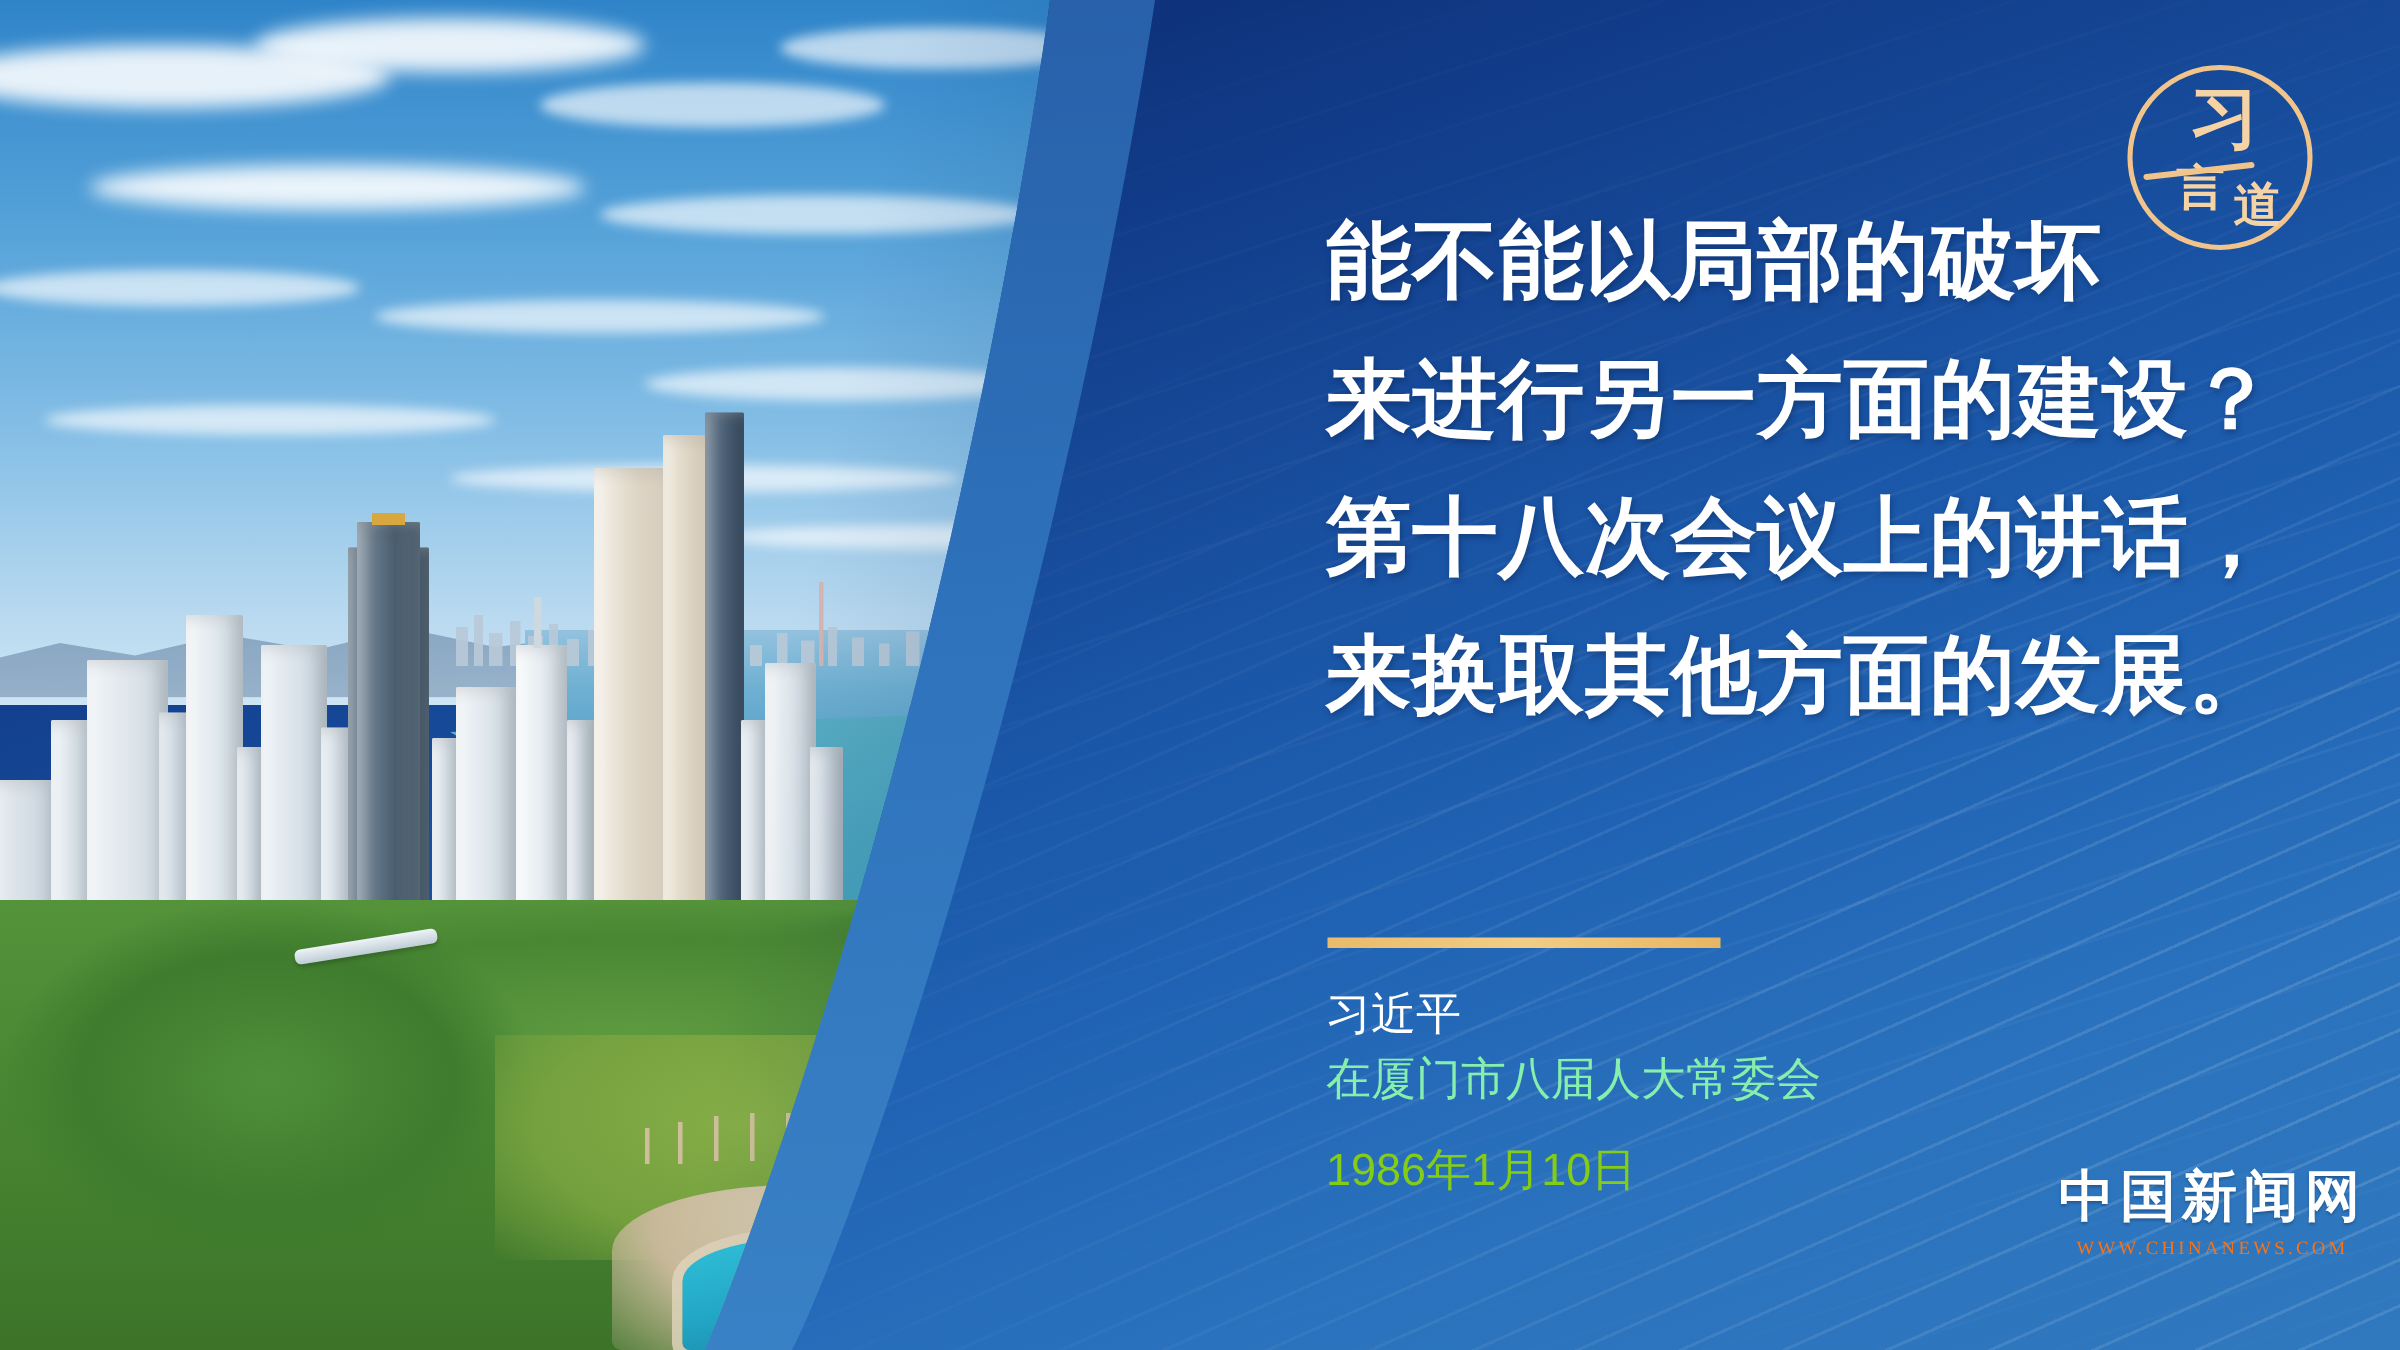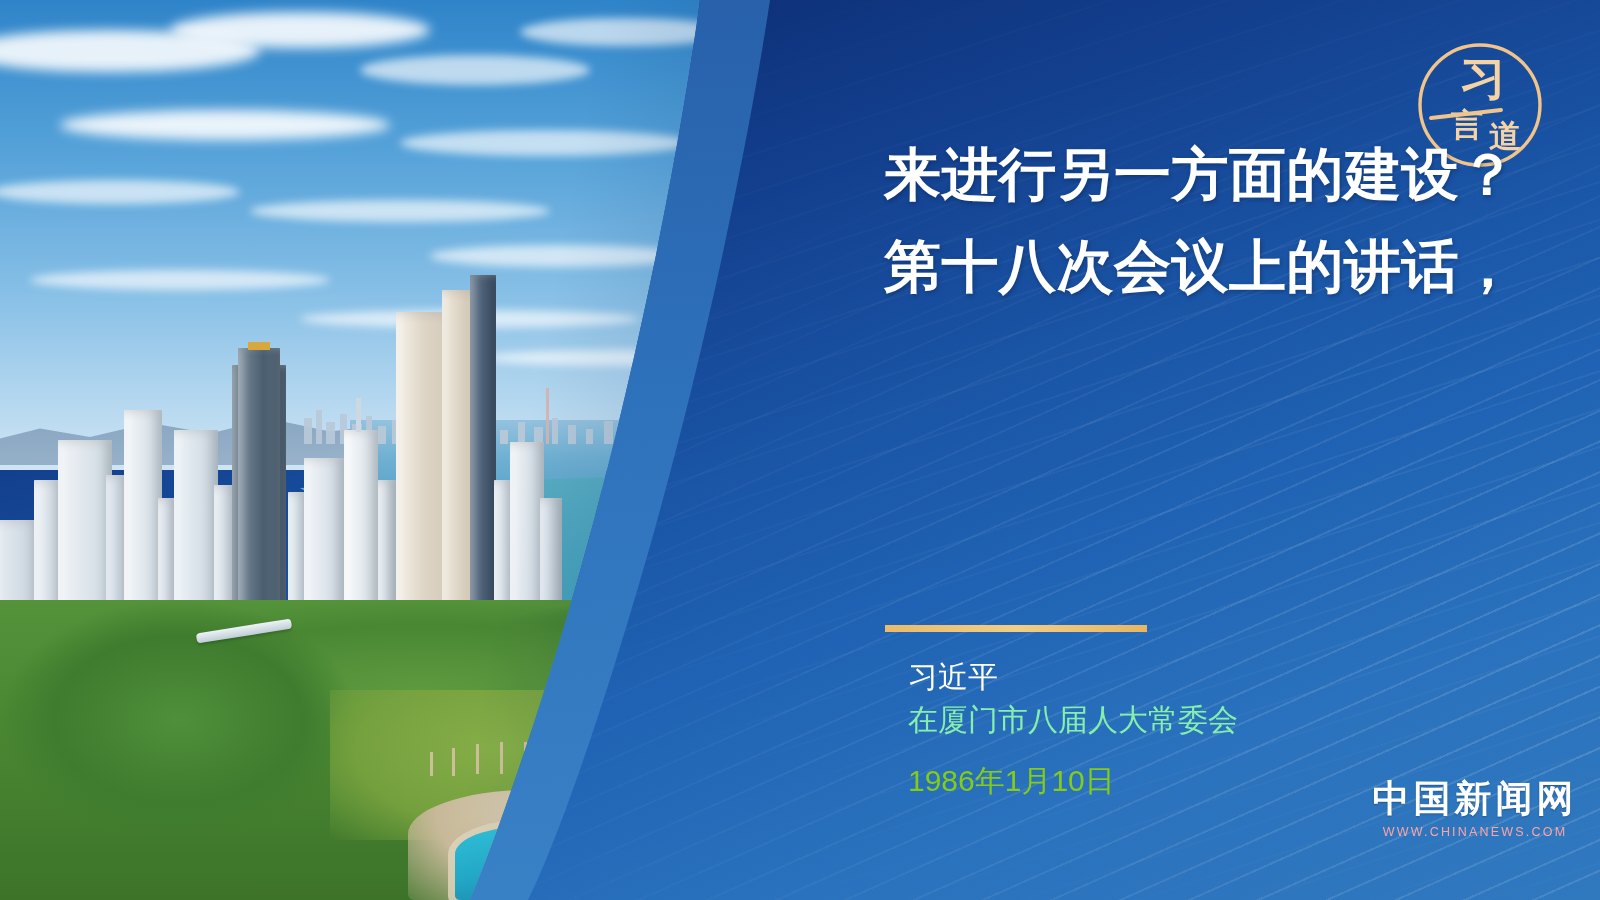--- a/index.html
+++ b/index.html
@@ -168,35 +168,35 @@
   }
 
   
   .rule{
     position:absolute; left:885px; top:625px; width:262px; height:7px;
     background:linear-gradient(90deg,#e7b濃 0%,#eab964 0%,#f0c87e 50%,#e8b865 100%);
     background:linear-gradient(90deg,#e9bb6a 0%,#f2cd86 50%,#e7b662 100%);
   }
 
   
-  .attr{ position:absolute; left:884px; top:655px; width:420px;margin-left:24px; }
+  .attr{ position:absolute; left:884px; top:655px; width:420px; }
   .attr .nm{ color:#ffffff; font-size:30px; line-height:43px; white-space:nowrap; }
   .attr .ln{ color:#86efac; font-size:30px; line-height:43px; white-space:nowrap; }
   .attr .dt{ color:#84cc16; font-size:30px; line-height:43px; margin-top:18px; white-space:nowrap; }
 
   
   .cnlogo{ position:absolute; left:1368px; top:778px; width:214px; text-align:center; }
   .cnlogo .cn{
     color:#ffffff; font-size:37px; line-height:42px; font-weight:700;
     letter-spacing:4px; font-family:"Liberation Serif","DejaVu Serif",serif;
     text-shadow:0 1px 2px rgba(0,0,0,.25);
   }
   .cnlogo .url{
-    color:#fca5a5; font-size:12.5px; letter-spacing:2.2px; margin-top:5px;
-    font-family:Liberation Sans, sans-serif;
+    color:#f97316; font-size:12.5px; letter-spacing:2.2px; margin-top:5px;
+    font-family:Liberation Serif, serif;
   }
 </style>
 </head>
 <body>
 
 <div id="stage">
 
   <div class="bluepanel"></div>
   <div class="stripes"></div>
   <div class="stripes2"></div>
@@ -325,22 +325,24 @@
     <svg viewBox="0 0 150 150" aria-hidden="true">
       <circle cx="75" cy="75" r="60" fill="none" stroke="#f0c48a" stroke-width="3.4"></circle>
       <text x="78" y="64" font-size="46" fill="#f6d3a4" font-family="Liberation Serif, DejaVu Serif, serif" text-anchor="middle" font-weight="bold">习</text>
       <text x="62" y="106" font-size="32" fill="#f6d3a4" font-family="Liberation Serif, DejaVu Serif, serif" text-anchor="middle" font-weight="bold">言</text>
       <text x="100" y="117" font-size="32" fill="#f6d3a4" font-family="Liberation Serif, DejaVu Serif, serif" text-anchor="middle" font-weight="bold">道</text>
       <path d="M26,88 L96,80" stroke="#f0c48a" stroke-width="4" fill="none" stroke-linecap="round"></path>
     </svg>
   </div>
 
   <div class="quote">
+    <div class="qline">能不能以局部的破坏</div>
     <div class="qline">来进行另一方面的建设？</div>
     <div class="qline">第十八次会议上的讲话，</div>
+    <div class="qline">来换取其他方面的发展。</div>
   </div>
 
   <div class="rule"></div>
 
   <div class="attr">
     <div class="nm">习近平</div>
     <div class="ln">在厦门市八届人大常委会</div>
     <div class="dt">1986年1月10日</div>
   </div>
 

